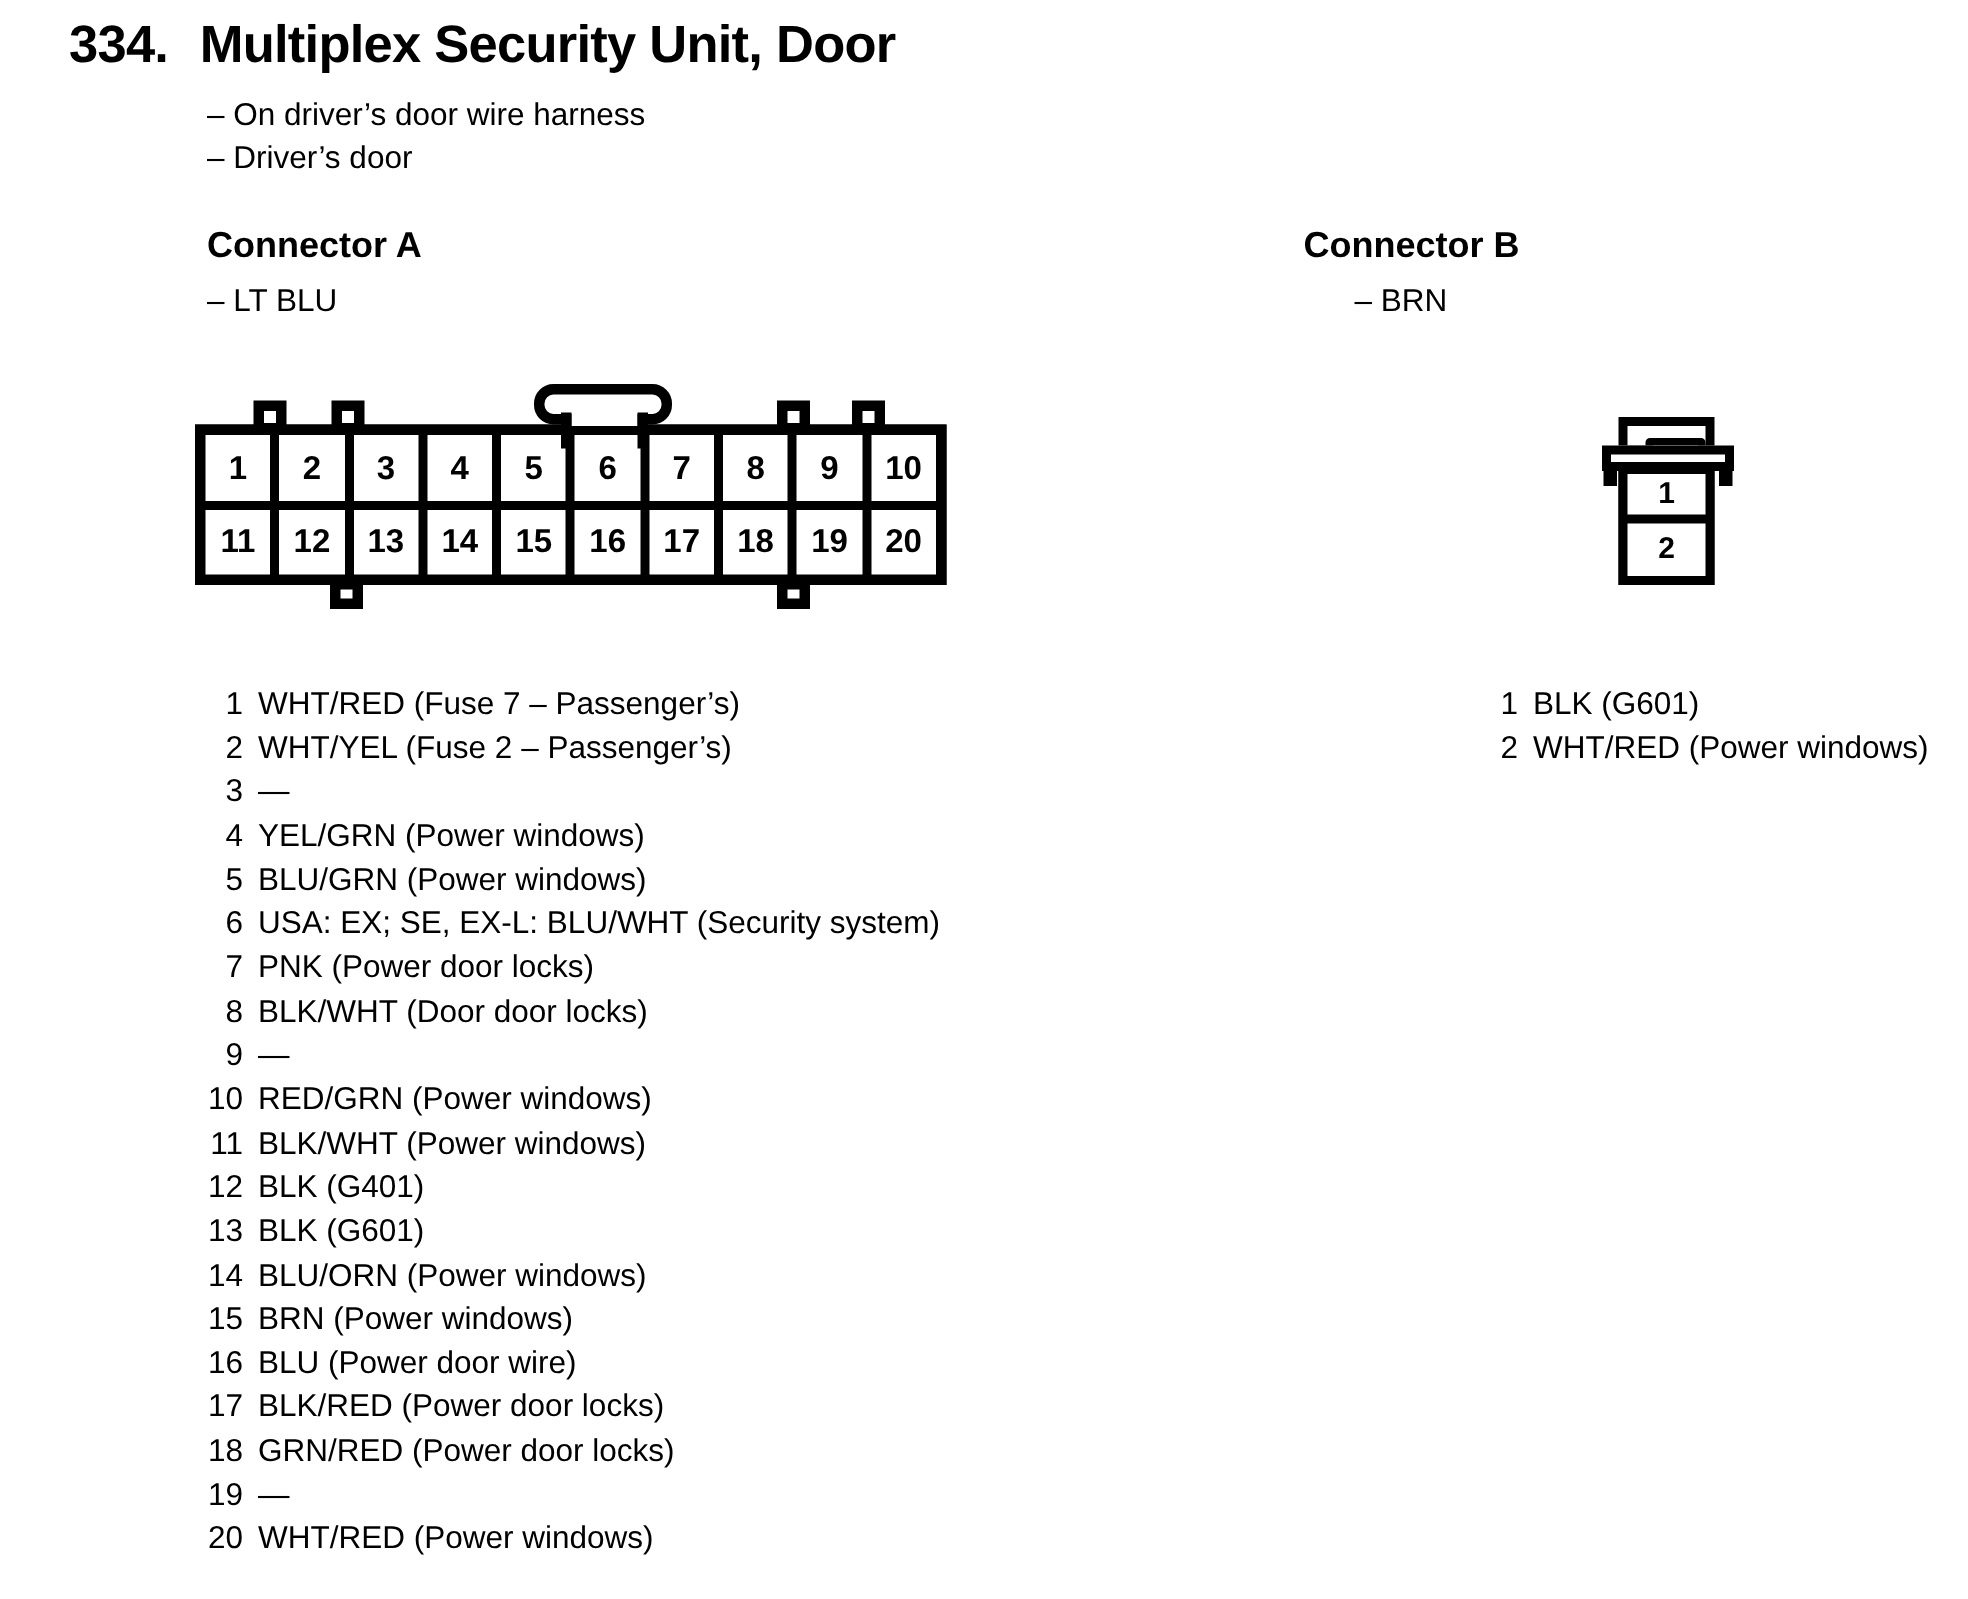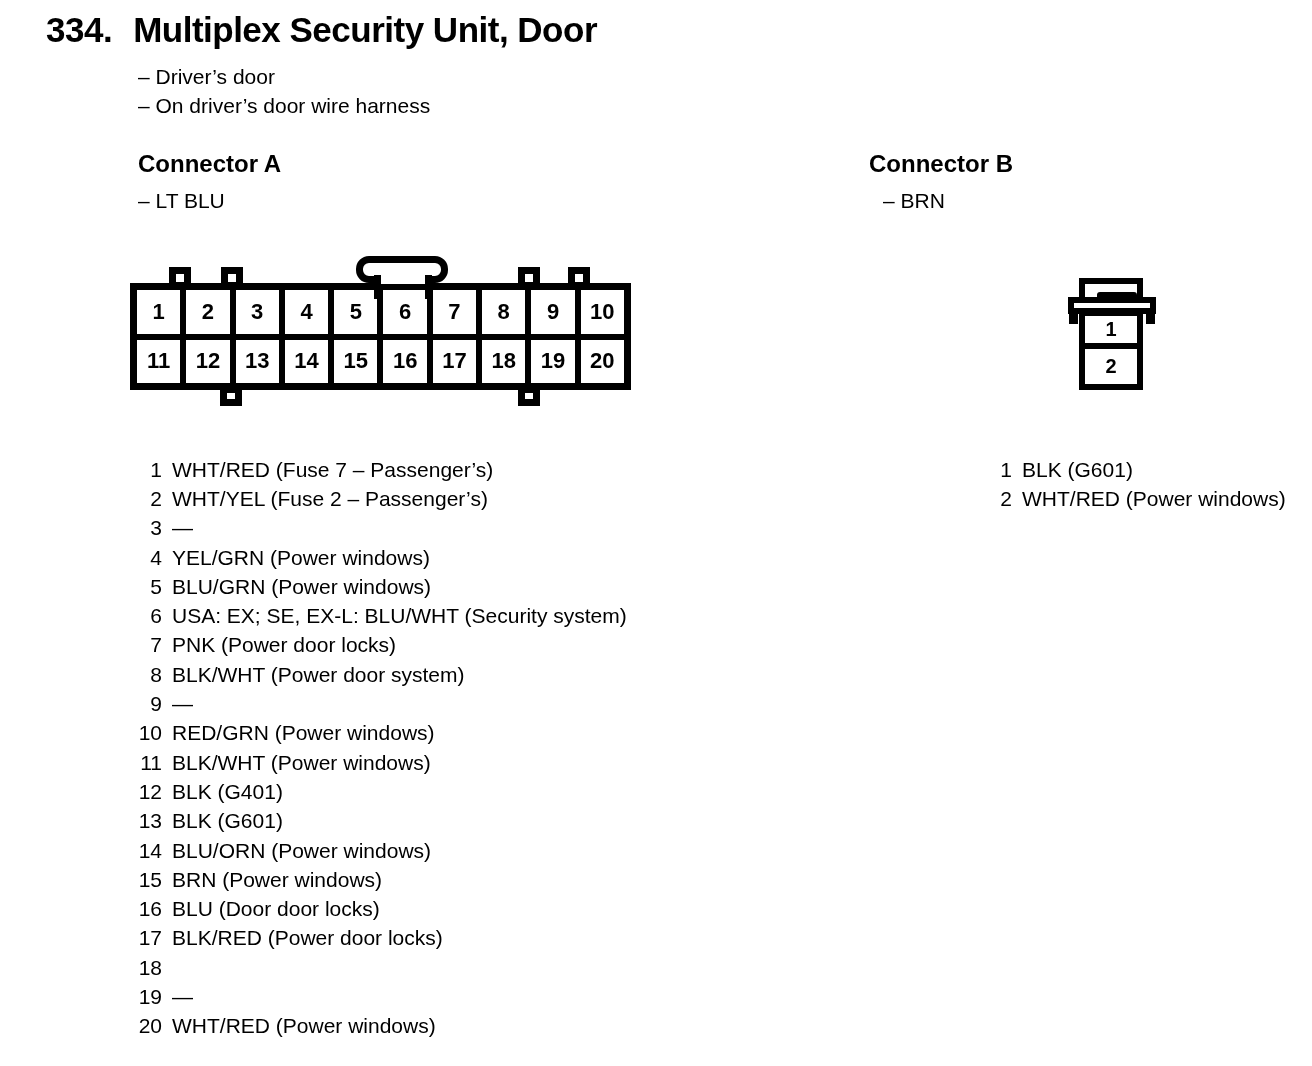--- a/index.html
+++ b/index.html
@@ -27,21 +27,21 @@
     position: absolute; left: 114px; top: 62px;
     font-size: 21px; line-height: 29px; white-space: nowrap;
   }
 
   
   .section-title { position: absolute; font-size: 24px; font-weight: bold; white-space: nowrap; }
   .section-sub   { position: absolute; font-size: 21px; white-space: nowrap; }
   .a-title { left: 114px; top: 150px; }
   .a-sub   { left: 114px; top: 189px; }
   .b-title { left: 845px; top: 150px; }
-  .b-sub   { left: 859px; top: 189px; }
+  .b-sub   { left: 879px; top: 189px; }
 
   
   .diagram-a { position: absolute; left: 106px; top: 256px; width: 501px; height: 156px; }
   .tab { position: absolute; width: 22px; height: 22px; border: 7px solid #000; background: #fff; z-index: 1; }
   .tab.t1 { left: 39px;  top: 11px; }
   .tab.t2 { left: 91px;  top: 11px; }
   .tab.t3 { left: 388px; top: 11px; }
   .tab.t4 { left: 438px; top: 11px; }
   .tab.b1 { left: 90px;  top: 130px; height: 20px; }
   .tab.b2 { left: 388px; top: 130px; height: 20px; }
@@ -98,22 +98,22 @@
 </head>
 <body>
 
 <div class="page">
 
   <div class="title-row">
     <span class="num">334.</span>
     <span>Multiplex Security Unit, Door</span>
   </div>
   <div class="notes">
+    <div>– On driver’s door wire harness</div>
     <div>– Driver’s door</div>
-    <div>– On driver’s door wire harness</div>
   </div>
 
   <div class="section-title a-title">Connector A</div>
   <div class="section-sub a-sub">– LT BLU</div>
   <div class="section-title b-title">Connector B</div>
   <div class="section-sub b-sub">– BRN</div>
 
   <div class="diagram-a">
     <div class="tab t1"></div>
     <div class="tab t2"></div>
@@ -186,21 +186,21 @@
       <div class="pin-row">
     <span class="pin-num">6</span>
     <span class="pin-desc">USA: EX; SE, EX-L: BLU/WHT (Security system)</span>
   </div>
       <div class="pin-row">
     <span class="pin-num">7</span>
     <span class="pin-desc">PNK (Power door locks)</span>
   </div>
       <div class="pin-row">
     <span class="pin-num">8</span>
-    <span class="pin-desc">BLK/WHT (Power door system)</span>
+    <span class="pin-desc">BLK/WHT (Door door locks)</span>
   </div>
       <div class="pin-row">
     <span class="pin-num">9</span>
     <span class="pin-desc">—</span>
   </div>
       <div class="pin-row">
     <span class="pin-num">10</span>
     <span class="pin-desc">RED/GRN (Power windows)</span>
   </div>
       <div class="pin-row">
@@ -218,28 +218,29 @@
       <div class="pin-row">
     <span class="pin-num">14</span>
     <span class="pin-desc">BLU/ORN (Power windows)</span>
   </div>
       <div class="pin-row">
     <span class="pin-num">15</span>
     <span class="pin-desc">BRN (Power windows)</span>
   </div>
       <div class="pin-row">
     <span class="pin-num">16</span>
-    <span class="pin-desc">BLU (Door door locks)</span>
+    <span class="pin-desc">BLU (Power door wire)</span>
   </div>
       <div class="pin-row">
     <span class="pin-num">17</span>
     <span class="pin-desc">BLK/RED (Power door locks)</span>
   </div>
       <div class="pin-row">
     <span class="pin-num">18</span>
+    <span class="pin-desc">GRN/RED (Power door locks)</span>
   </div>
       <div class="pin-row">
     <span class="pin-num">19</span>
     <span class="pin-desc">—</span>
   </div>
       <div class="pin-row">
     <span class="pin-num">20</span>
     <span class="pin-desc">WHT/RED (Power windows)</span>
   </div>
     </div>

